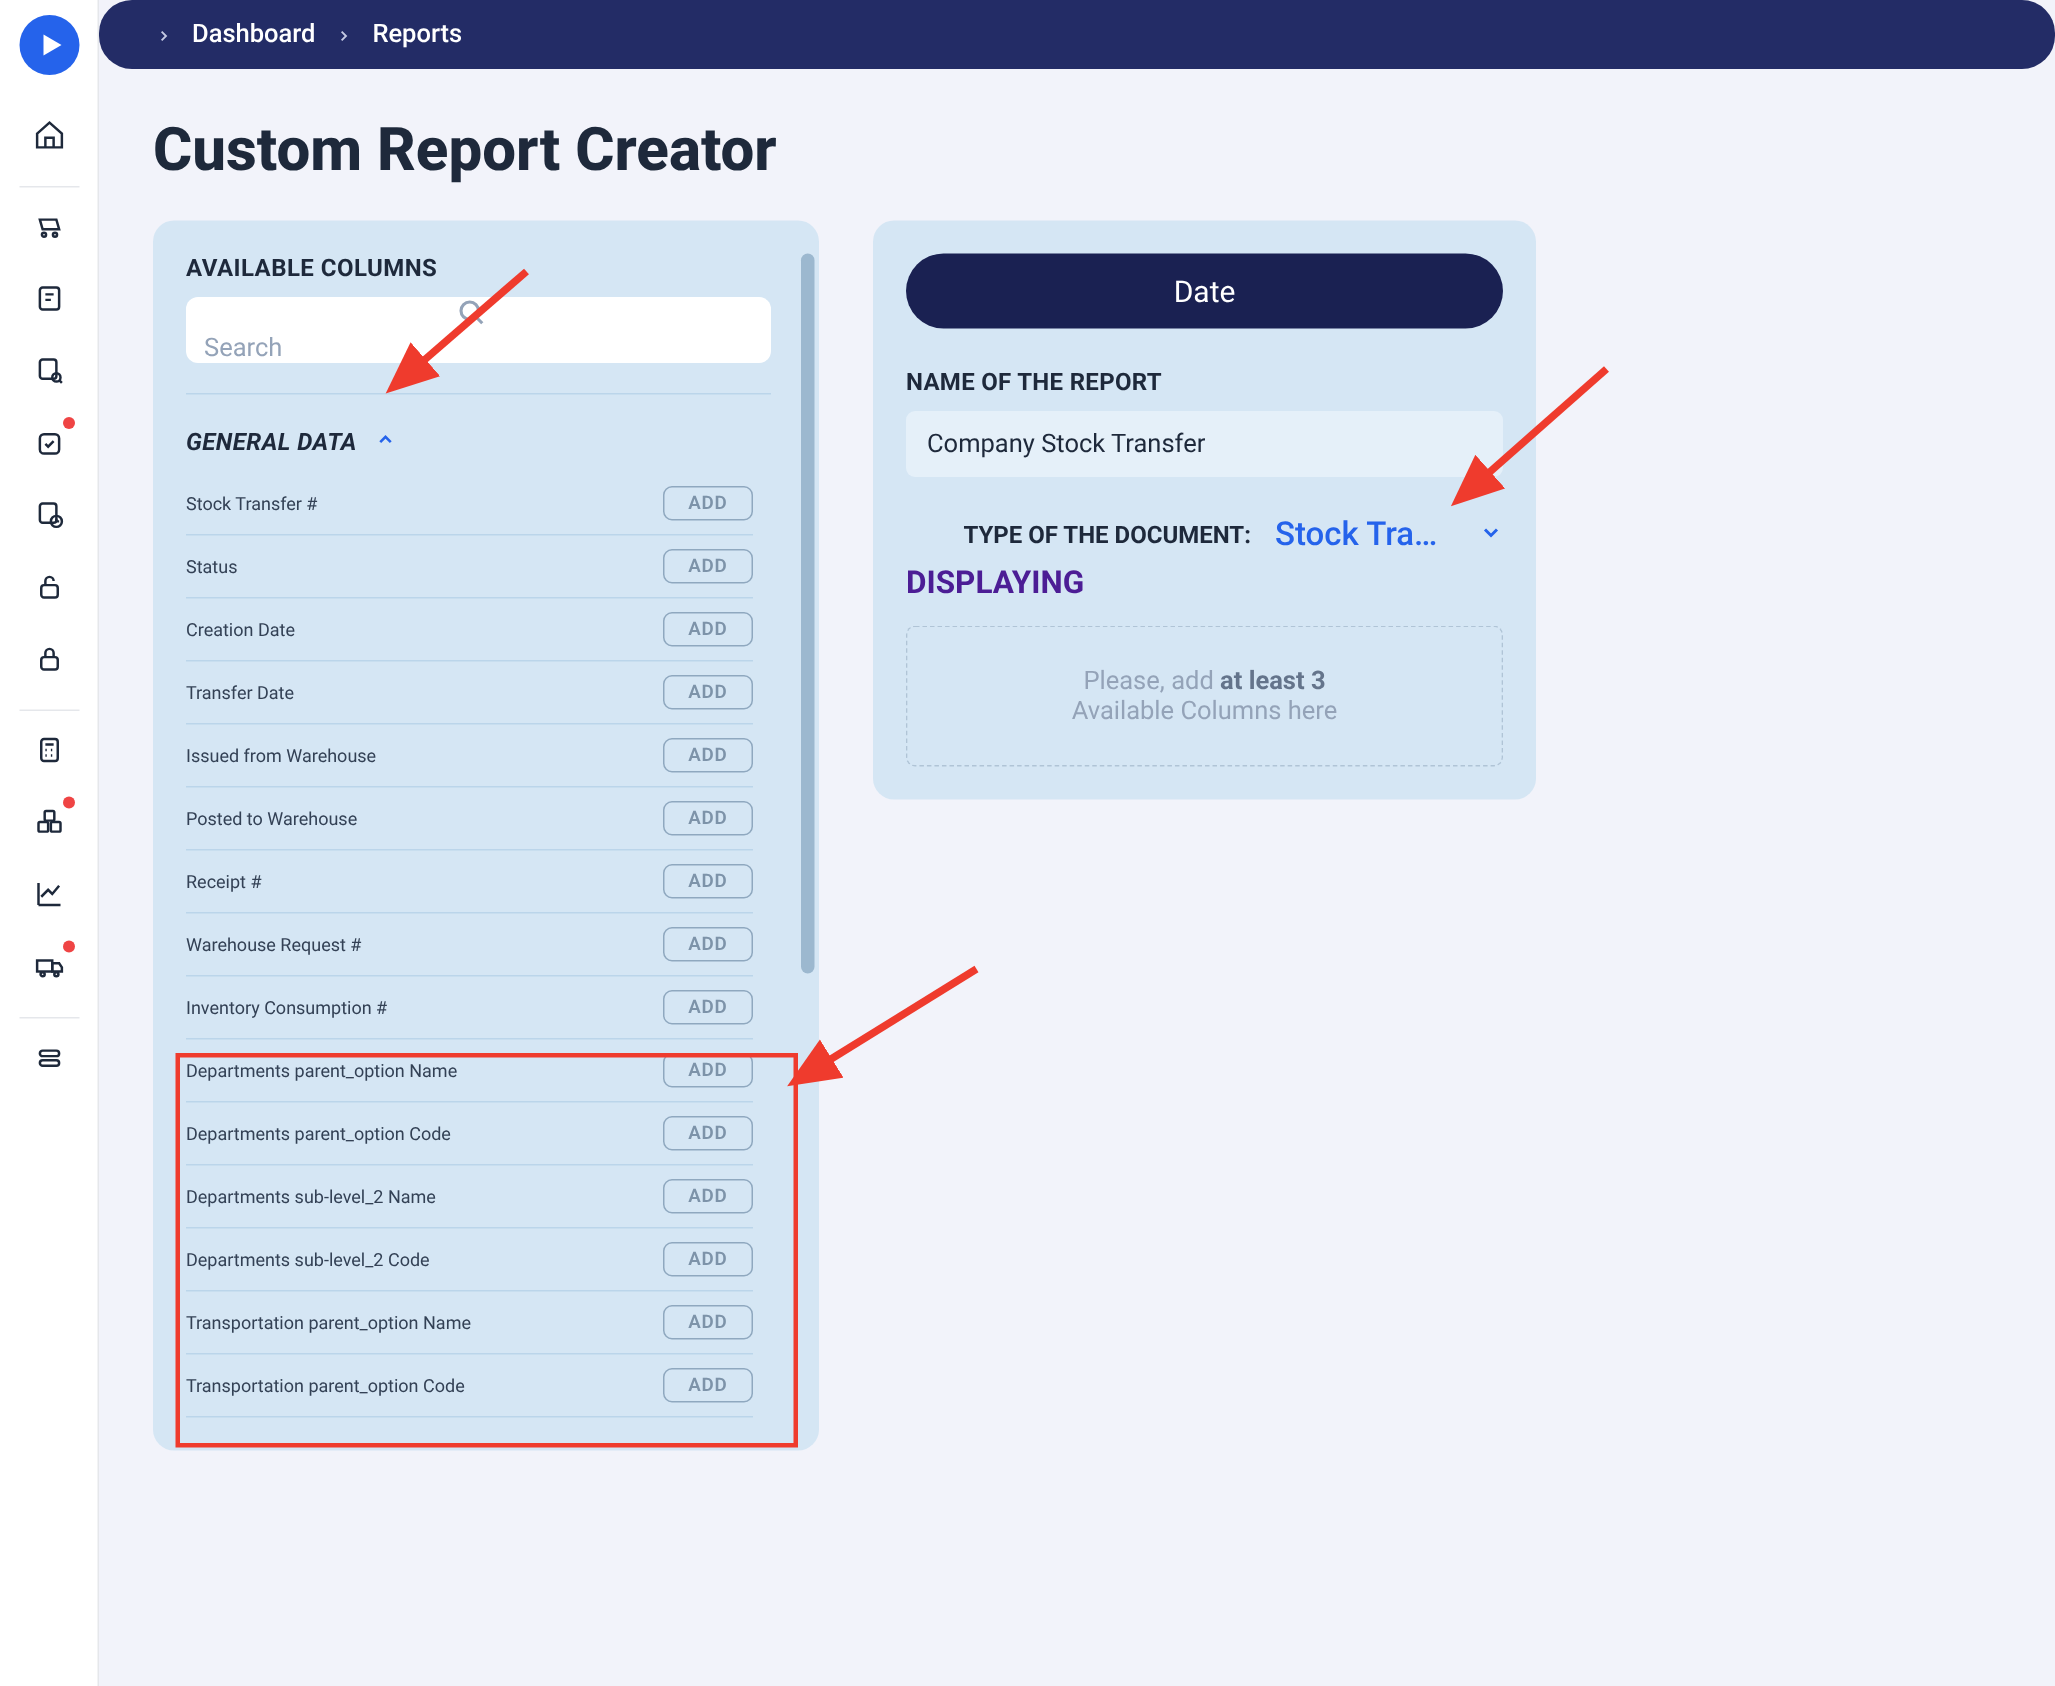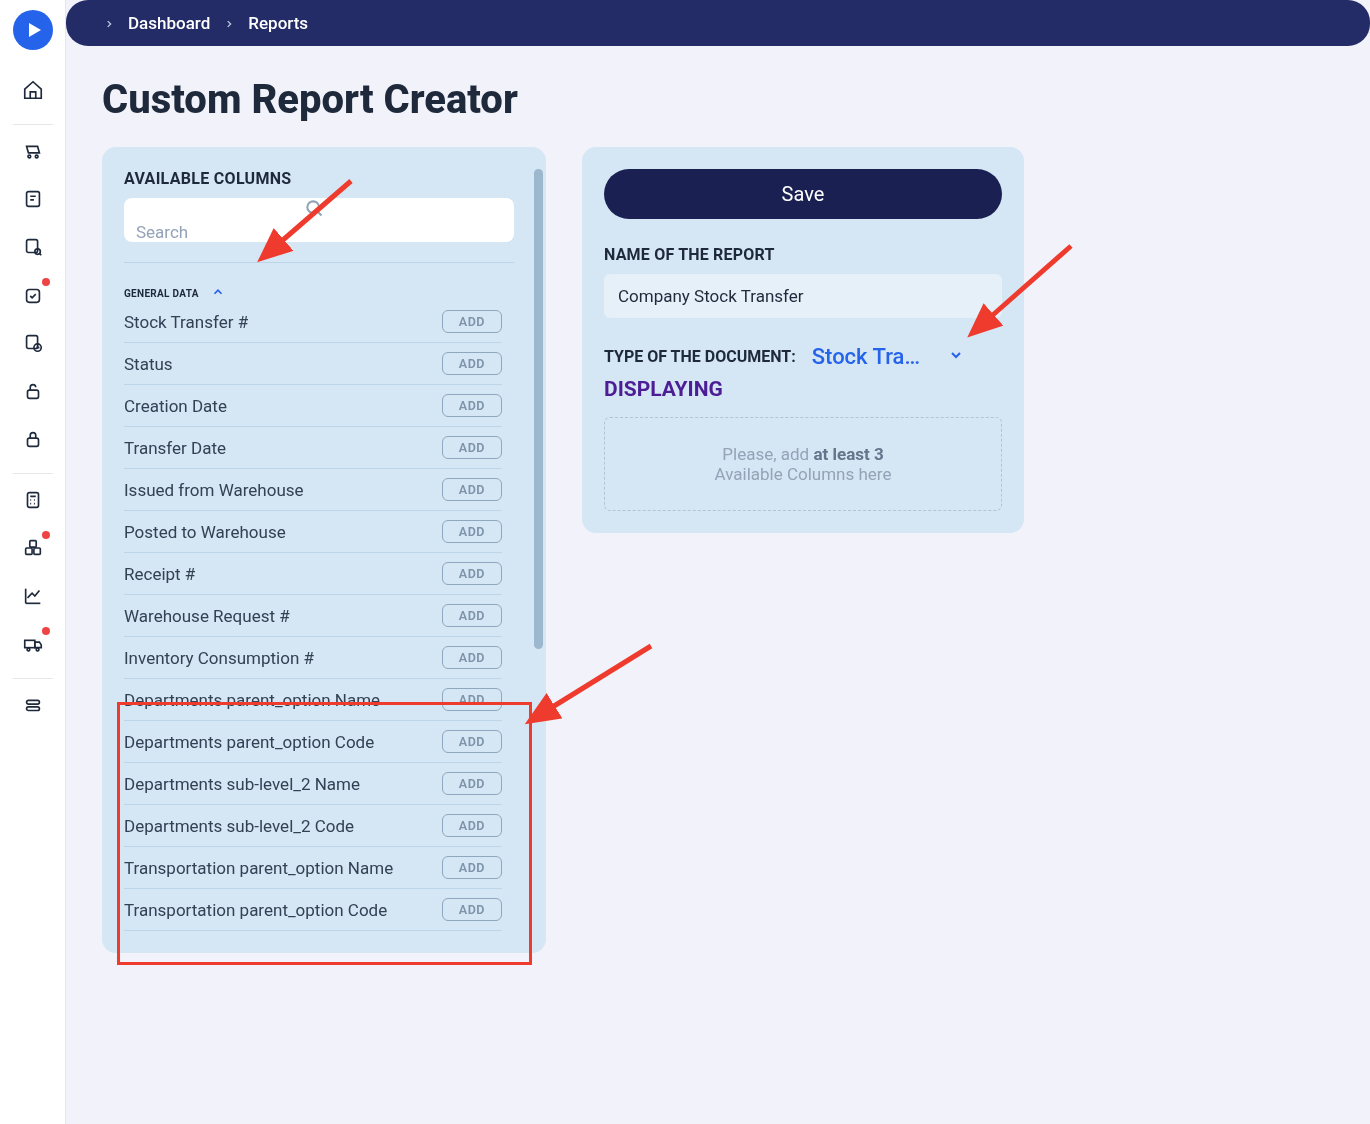--- a/index.html
+++ b/index.html
@@ -58,29 +58,29 @@
 }
 .search-wrap .sicon { color: #94a3b8; margin-right: 10px; }
 .search-wrap input {
   border: none; outline: none; font-size: 17px; color: #475569; width: 100%;
   background: transparent;
 }
 .search-wrap input::placeholder { color: #94a3b8; }
 .sep-line { height: 1px; background: #BBD5EA; margin: 0 0 22px 0; width: 390px; }
 
 .group-header {
-  display: flex; align-items: center; font-size: 10px; font-weight: 700;
-  color: #1e293b; letter-spacing: 0.3px; margin-bottom: 0; cursor: pointer;
+  display: flex; align-items: center; font-size: 16px; font-weight: 700;
+  color: #1e293b; letter-spacing: 0.3px; margin-bottom: 11px; cursor: pointer; font-style: italic;
 }
 .group-header .chev { margin-left: 12px; color: #2563eb; }
 .col-item {
   display: flex; align-items: center; justify-content: space-between;
   padding: 9px 0; border-bottom: 1px solid #BBD5EA; width: 378px;
 }
-.col-item .col-label { font-size: 17px; color: #334155; }
+.col-item .col-label { font-size: 12px; color: #334155; }
 .add-btn {
   padding: 3px 16px; border-radius: 6px; border: 1.5px solid #8fa8bf;
   background: transparent; color: #7d93a9; font-size: 12.5px; font-weight: 600;
   letter-spacing: 0.5px; cursor: pointer;
 }
 .highlight-box {
   position: absolute; border: 3px solid #ef3b2d; pointer-events: none;
 }
 .scroll-ind {
   position: absolute; right: 3px; top: 22px; width: 9px; height: 480px;
@@ -96,21 +96,21 @@
   margin-bottom: 26px;
 }
 .field-label {
   font-size: 16px; font-weight: 700; color: #1e293b; margin-bottom: 10px;
   letter-spacing: 0.2px;
 }
 .name-input {
   width: 100%; height: 44px; background: #E5F0F9; border: none; border-radius: 6px;
   padding: 0 14px; font-size: 17px; color: #1e293b; margin-bottom: 26px;
 }
-.type-row { display: flex; align-items: center; gap: 16px; margin-bottom: 8px; }
+.type-row { display: flex; align-items: center; gap: 16px; margin-bottom: 8px; justify-content: flex-end; }
 .type-label { font-size: 16px; font-weight: 700; color: #1e293b; }
 .type-val {
   color: #2563eb; font-size: 22px; font-weight: 500; max-width: 120px;
   white-space: nowrap; overflow: hidden; text-overflow: ellipsis;
 }
 .type-chev { color: #2563eb; }
 .displaying {
   font-size: 21px; font-weight: 700; color: #4c1d95; margin-bottom: 16px;
 }
 .drop-zone {
@@ -326,21 +326,21 @@
           </div>
       <div class="col-item">
             <span class="col-label">Transportation parent_option Code</span>
             <button class="add-btn">ADD</button>
           </div>
       </div>
       <div class="highlight-box" style="left:15px; top:555px; width:415px; height:263px;"></div>
     </div>
 
     <div class="panel-right">
-      <button class="save-btn">Save</button>
+      <button class="save-btn">Date</button>
       <div class="field-label">NAME OF THE REPORT</div>
       <input class="name-input" value="Company Stock Transfer" style="">
       <div class="type-row">
         <span class="type-label">TYPE OF THE DOCUMENT:</span>
         <span class="type-val">Stock Transf…</span>
         <span class="type-chev">
           <svg width="16" height="16" viewBox="0 0 24 24" fill="none" stroke="#2563eb" stroke-width="3">
               <path d="M6 9l6 6 6-6"></path>
             </svg>
         </span>

